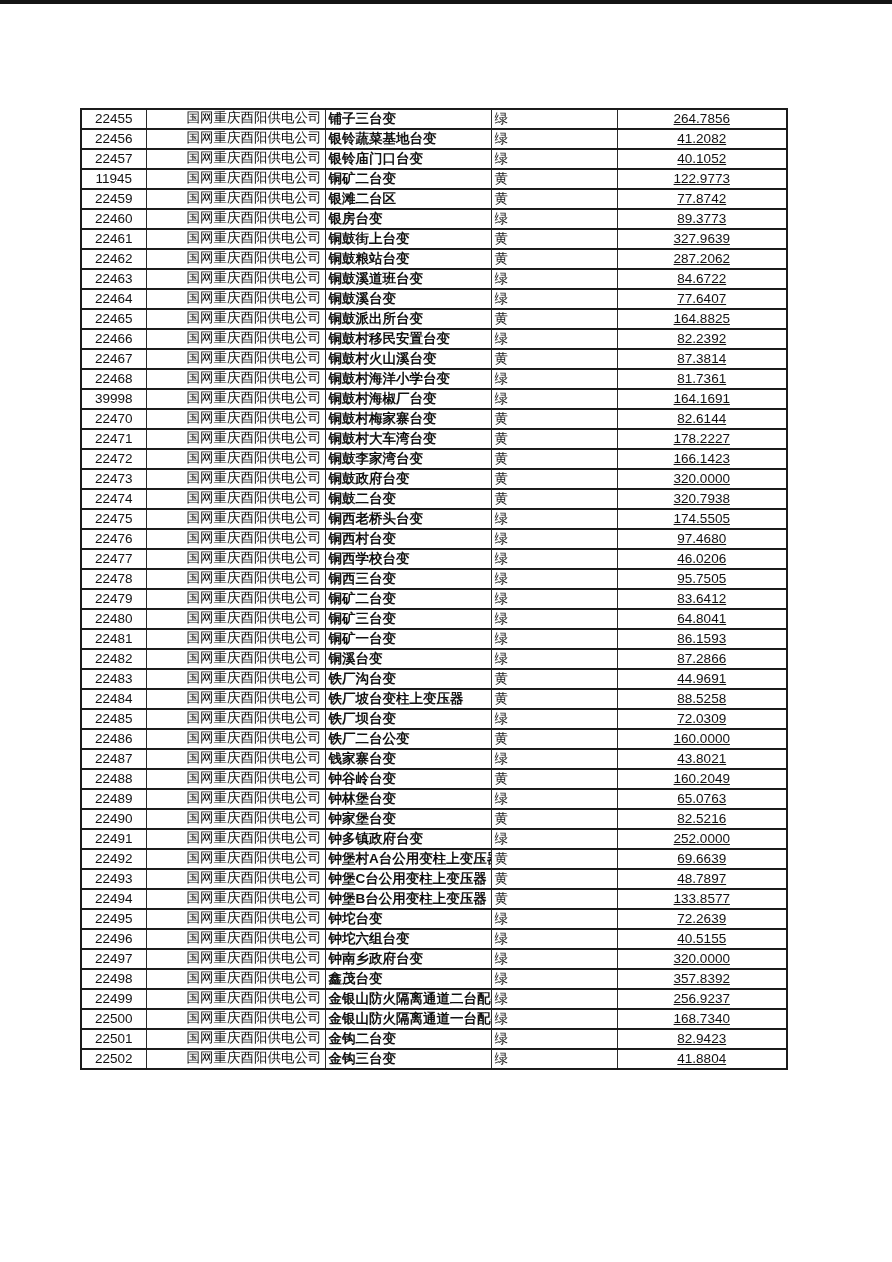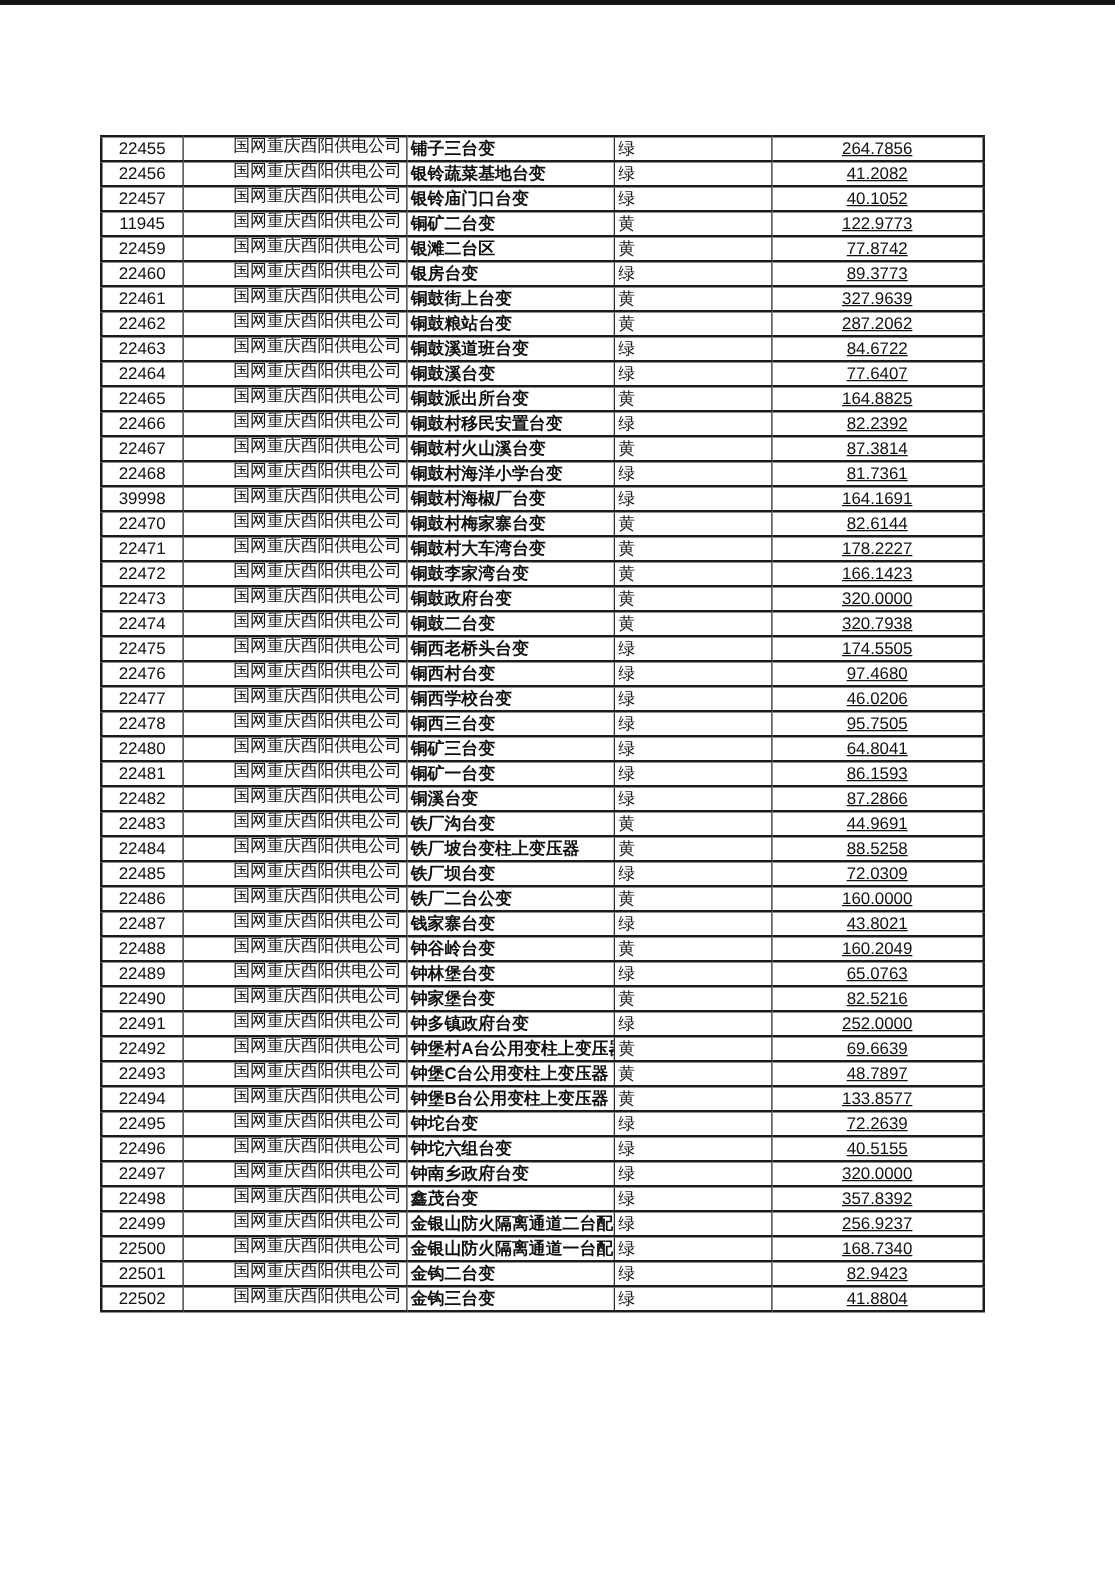--- a/index.html
+++ b/index.html
@@ -218,20 +218,27 @@
         <td class="col-value">46.0206</td>
       </tr>
       <tr>
         <td class="col-id">22478</td>
         <td class="col-company">国网重庆酉阳供电公司</td>
         <td class="col-name">铜西三台变</td>
         <td class="col-status">绿</td>
         <td class="col-value">95.7505</td>
       </tr>
       <tr>
+        <td class="col-id">22479</td>
+        <td class="col-company">国网重庆酉阳供电公司</td>
+        <td class="col-name">铜矿二台变</td>
+        <td class="col-status">绿</td>
+        <td class="col-value">83.6412</td>
+      </tr>
+      <tr>
         <td class="col-id">22480</td>
         <td class="col-company">国网重庆酉阳供电公司</td>
         <td class="col-name">铜矿三台变</td>
         <td class="col-status">绿</td>
         <td class="col-value">64.8041</td>
       </tr>
       <tr>
         <td class="col-id">22481</td>
         <td class="col-company">国网重庆酉阳供电公司</td>
         <td class="col-name">铜矿一台变</td>

